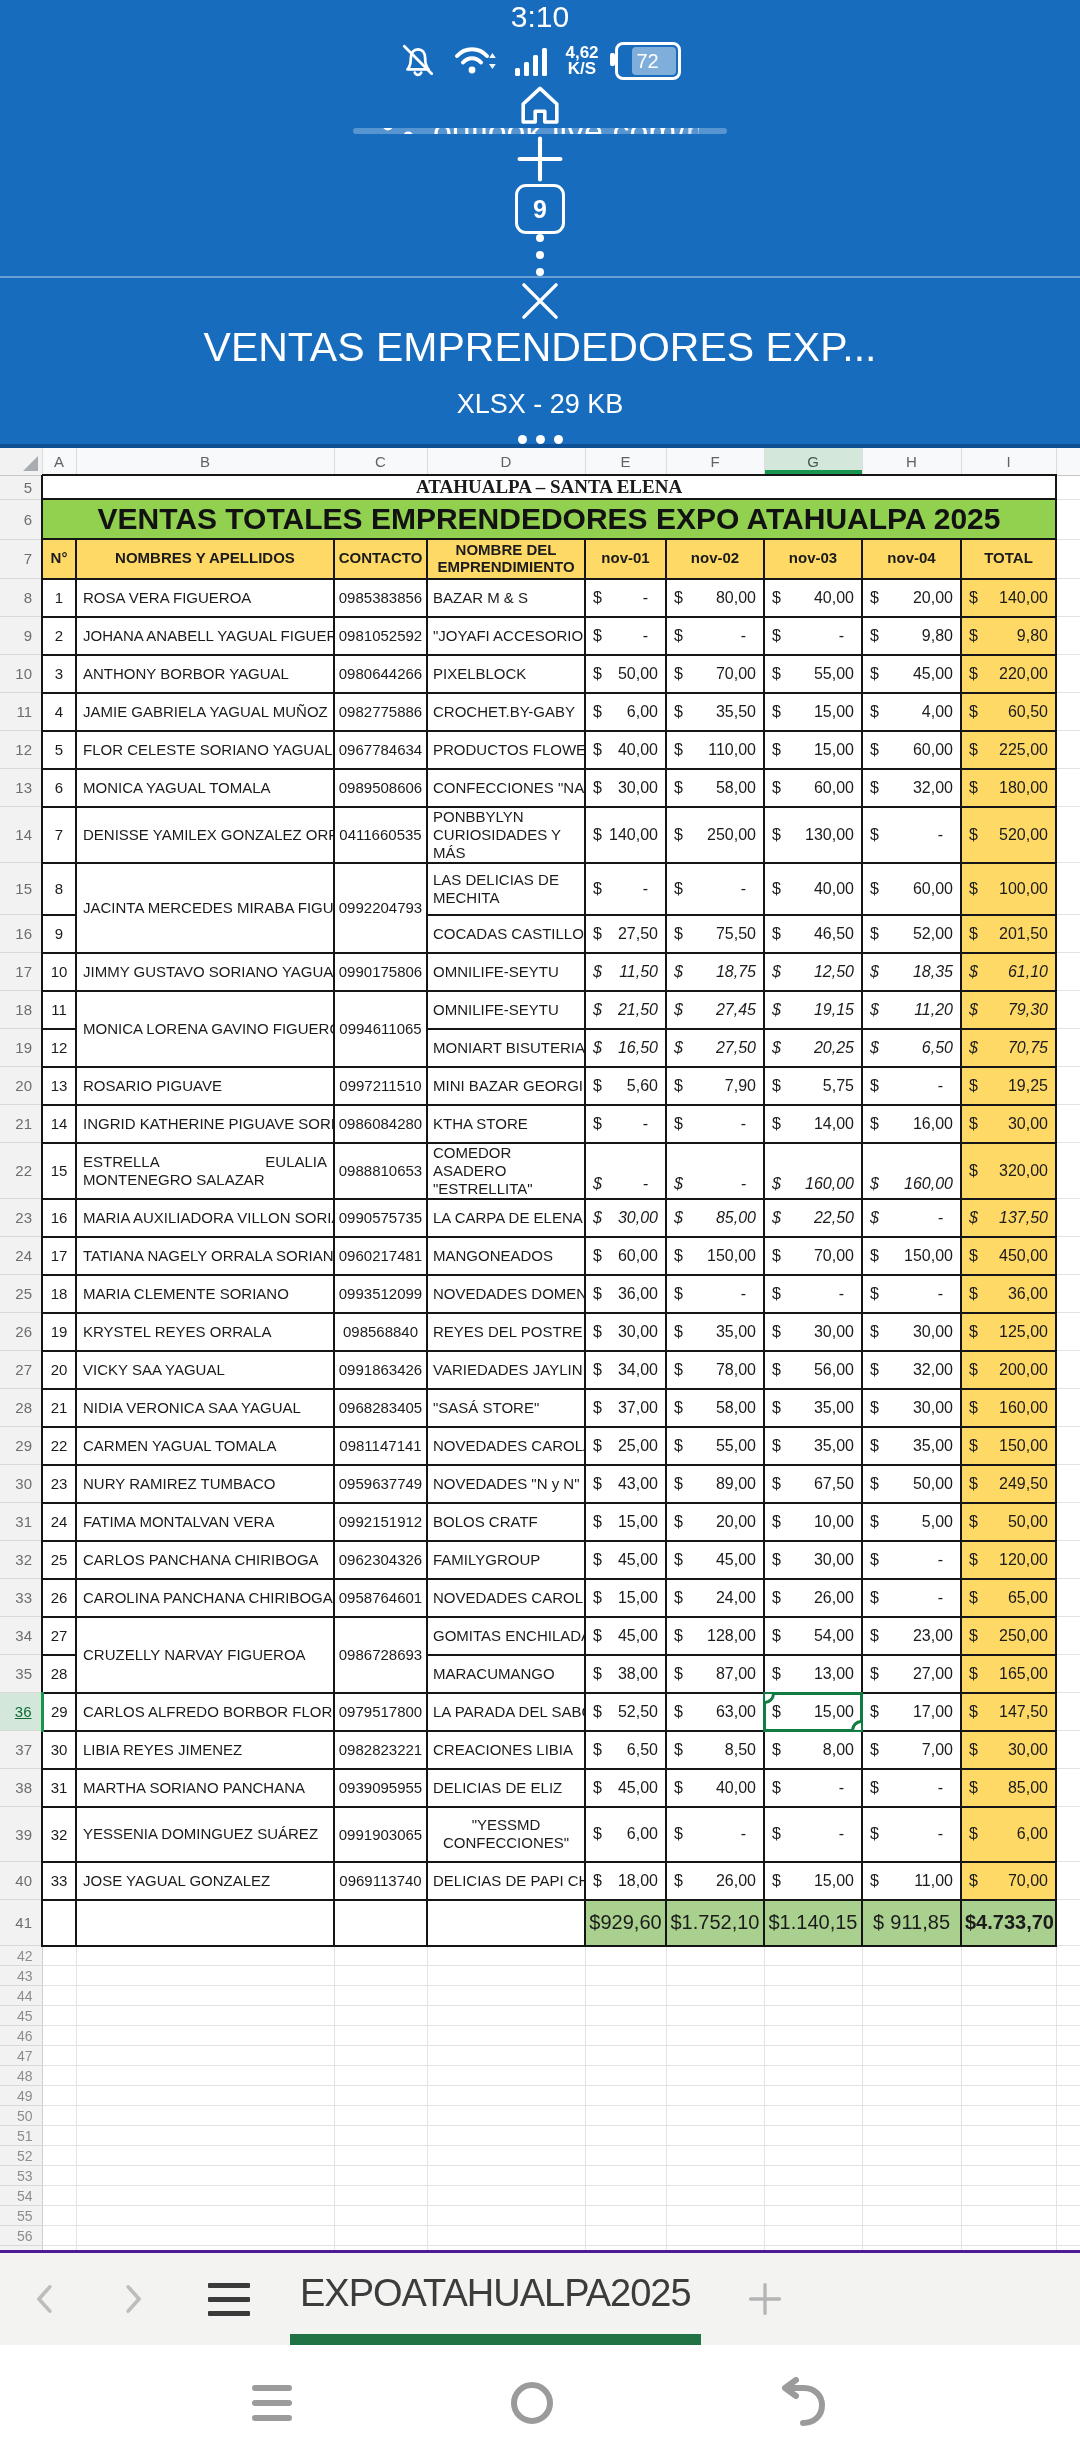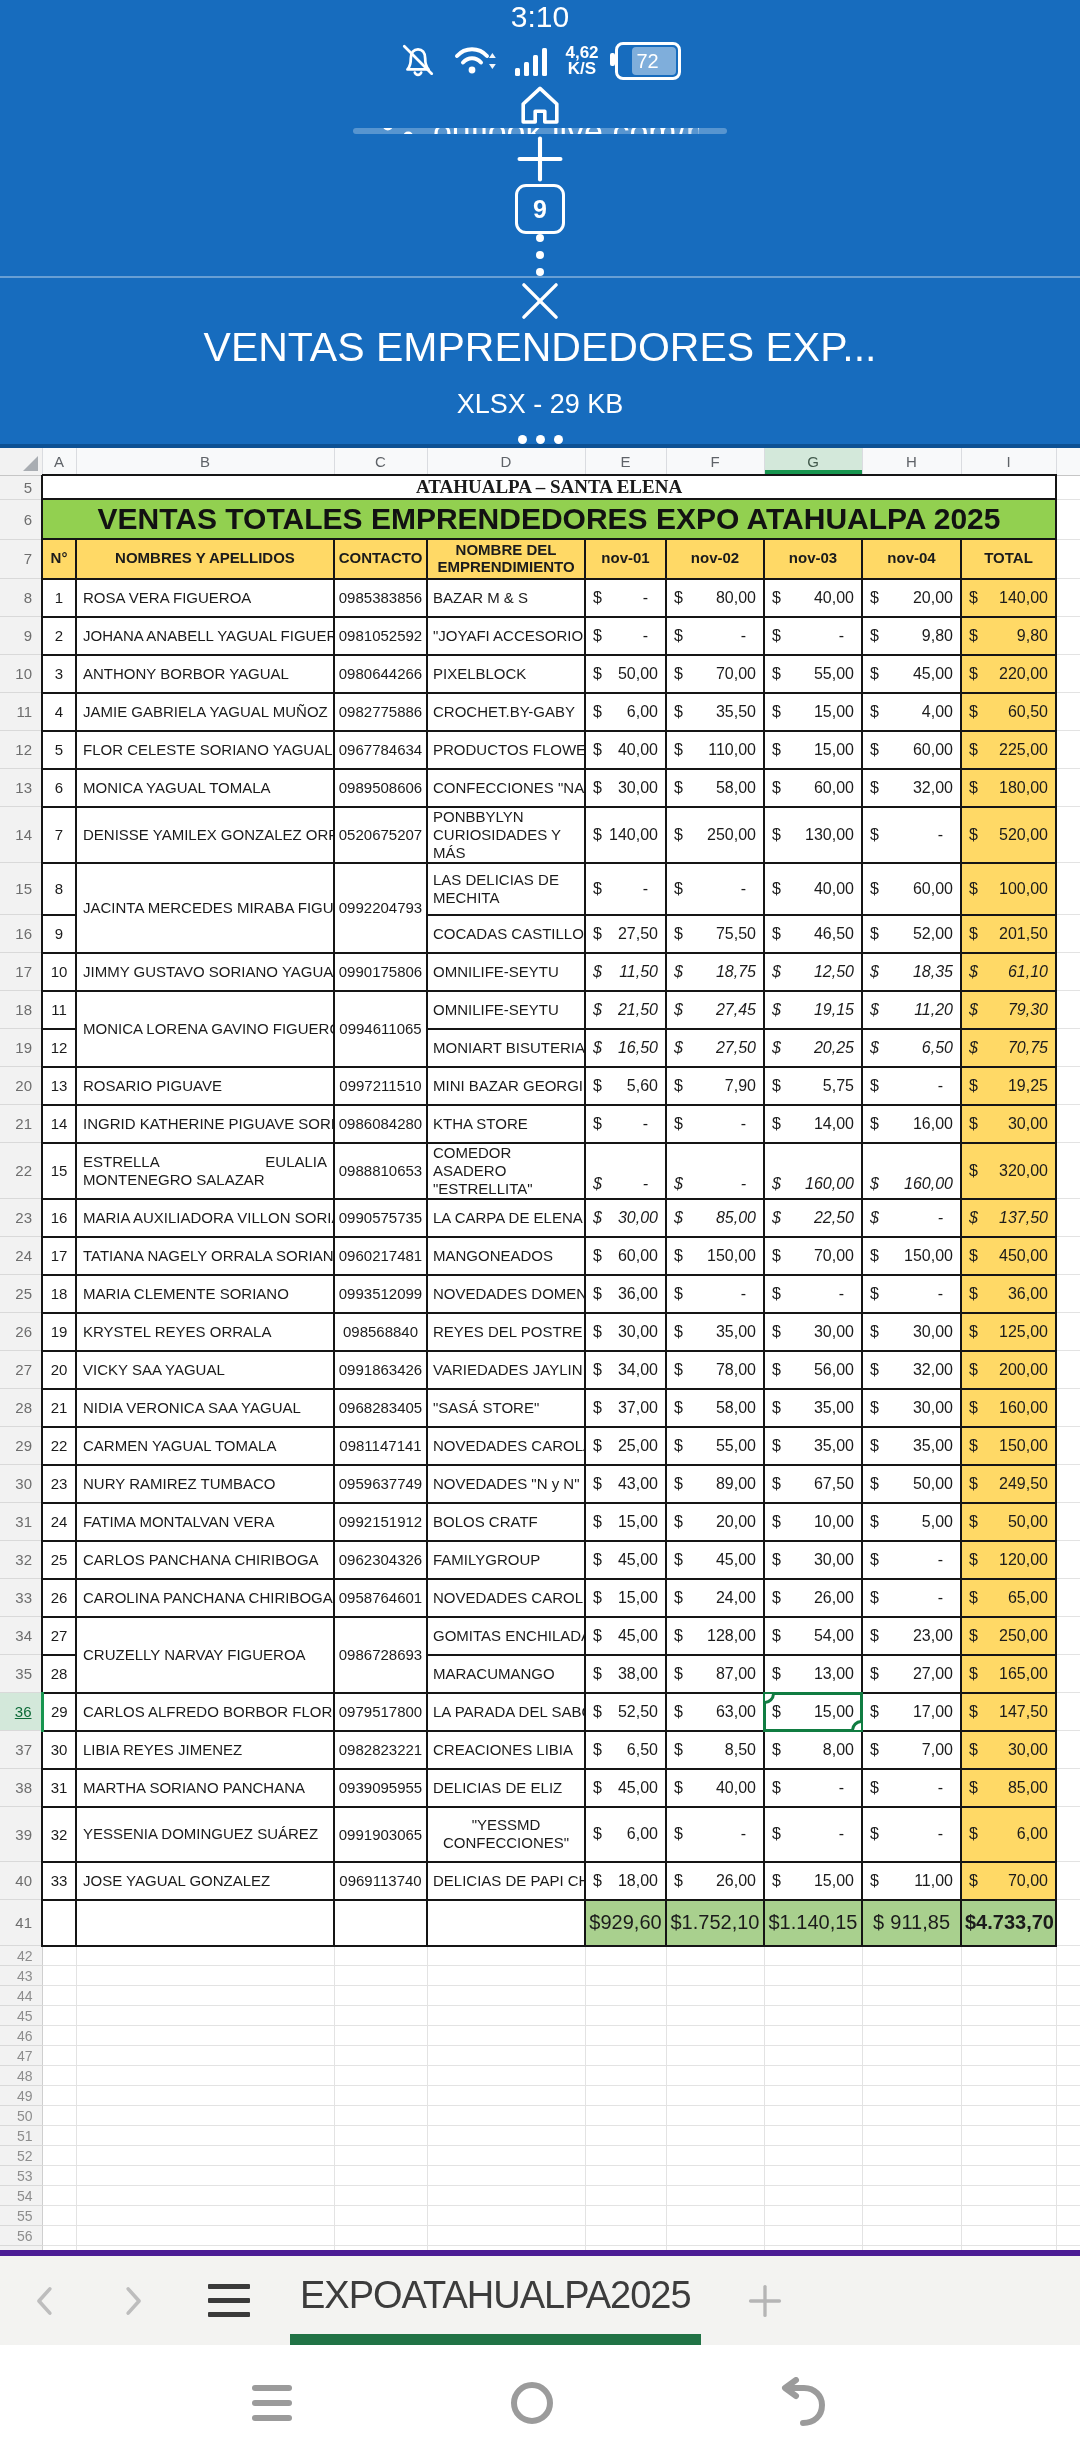--- a/index.html
+++ b/index.html
@@ -74,21 +74,21 @@
   .gtot .cur,.gtot .amt{font-size:20px;}
   .grand{font-weight:700;margin-left:28px;}
   .selcell{outline:3px solid #107c41;outline-offset:-2px;position:relative;}
   .hdl{position:absolute;width:15px;height:15px;border-radius:50%;background:#fff;
        border:3px solid #107c41;z-index:5;}
   .h1{top:-11px;left:-11px;} .h2{bottom:-11px;right:-11px;}
   .j{border-bottom:1px solid #e3e3e3;background:#fff;}
   .lt{border-right:1px solid #e3e3e3;border-bottom:1px solid #e3e3e3;background:#fff;}
   .erh{font-size:14px;color:#8d8d8d;}
   
-  .tabbar{height:95px;background:#f3f3f1;border-top:6px solid #4c1d95;display:flex;
+  .tabbar{height:95px;background:#f3f3f1;border-top:3px solid #4c1d95;display:flex;
           align-items:center;box-sizing:border-box;}
   .chev{margin-left:30px;display:flex;align-items:center;}
   .chev2{margin-left:58px;}
   .burger{margin-left:60px;display:flex;flex-direction:column;gap:9px;background:none;border:none;padding:0;}
   .burger i{display:block;width:42px;height:5px;background:#3a3a3a;border-radius:1px;}
   .sheettab{height:100%;display:flex;align-items:center;border-bottom:11px solid #217346;
             box-sizing:border-box;margin-left:40px;padding:0 10px;background:none;}
   .sheettab span{font-size:38px;color:#3c3c3c;letter-spacing:-1px;white-space:nowrap;}
   .addsheet{margin-left:44px;display:flex;align-items:center;background:none;border:none;padding:0;}
   
@@ -468,21 +468,21 @@
               <span class="cur">$</span>
               <span class="amt">180,00</span>
             </div>
           </td>
           <td class="j"></td>
         </tr>
         <tr style="height:52px">
           <td class="rh">14</td>
           <td class="b no">7</td>
           <td class="b name nw">DENISSE YAMILEX GONZALEZ ORRALA</td>
-          <td class="b contact">0520675207</td>
+          <td class="b contact">0411660535</td>
           <td class="b biz">PONBBYLYN CURIOSIDADES Y MÁS</td>
           <td class="b money">
             <div class="mf">
               <span class="cur">$</span>
               <span class="amt">140,00</span>
             </div>
           </td>
           <td class="b money">
             <div class="mf">
               <span class="cur">$</span>

